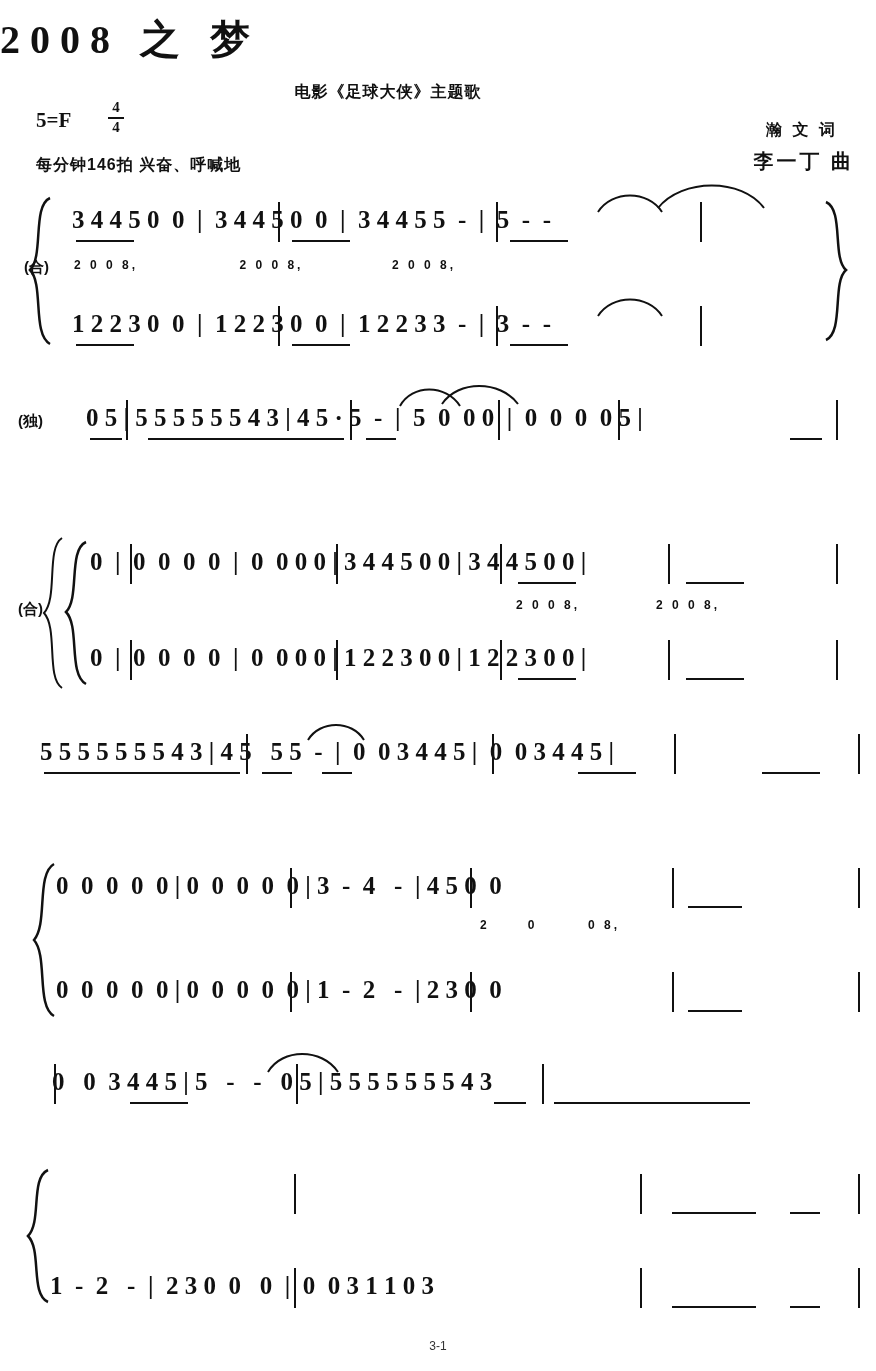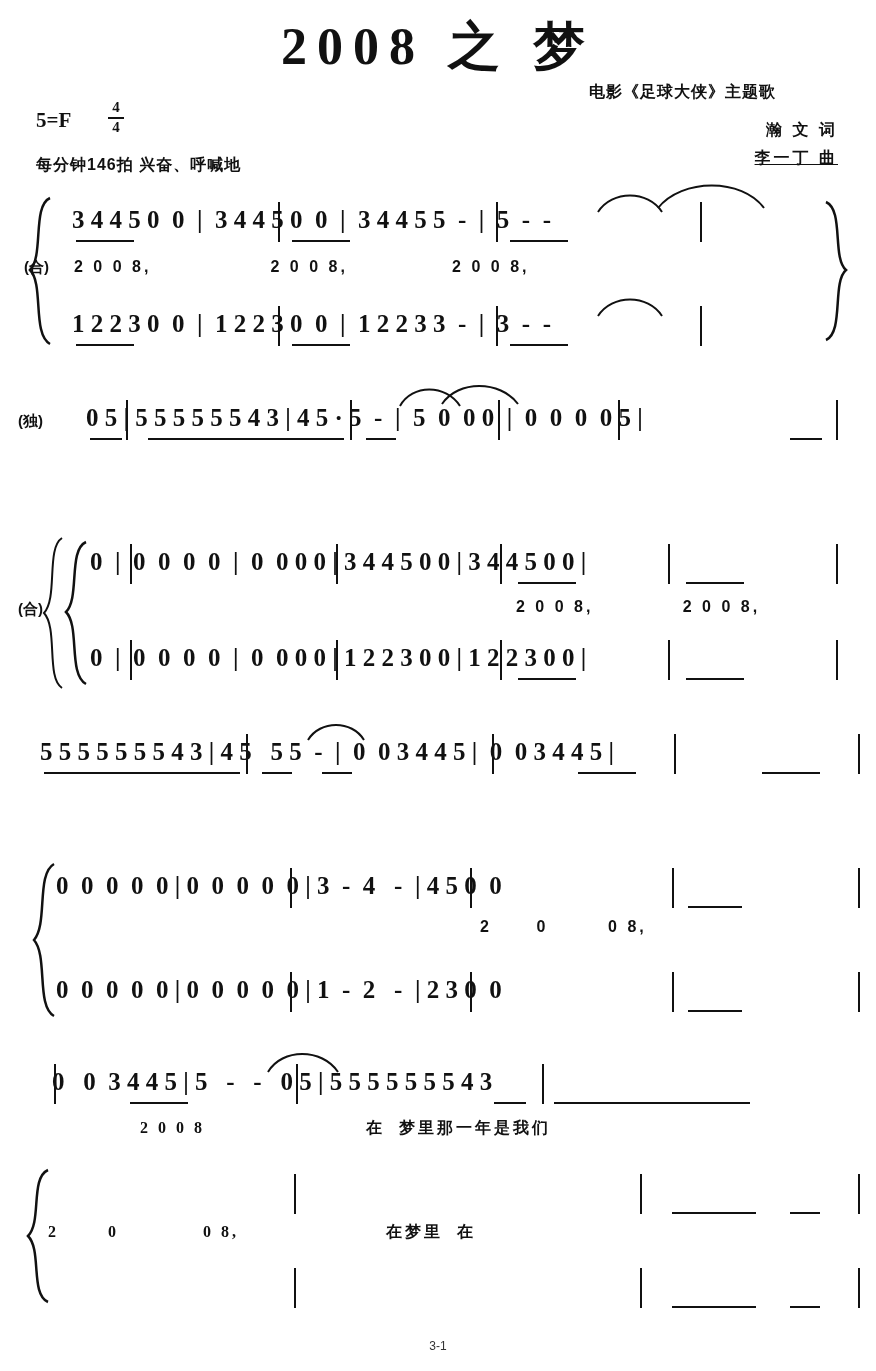--- a/index.html
+++ b/index.html
@@ -9,29 +9,28 @@
     font-family:"Liberation Serif", serif;
     color:#111;
     position:relative;
     overflow:hidden;
   }
   .sheet{position:relative;width:876px;height:1371px;}
 
   
   .title{
     position:absolute;top:12px;left:0;width:876px;
-    text-align:center;
-    font-size:52px;
+    font-size:40px;
     letter-spacing:10px;
     font-family:"Liberation Serif", serif;
     font-weight:700;
   }
   .subtitle{
     position:absolute;top:82px;left:0;width:776px;
-    text-align:right;
+    text-align:center;
     font-size:16px;
     font-family:Liberation Sans, sans-serif;
     font-weight:700;
     letter-spacing:1px;
   }
   .keysig{
     position:absolute;top:108px;left:36px;
     font-size:21px;font-weight:700;
     font-family:"Liberation Serif", serif;
   }
@@ -49,41 +48,40 @@
     letter-spacing:1px;
   }
   .credit1{
     position:absolute;top:120px;right:38px;
     font-size:16px;font-weight:700;
     font-family:"Liberation Sans", sans-serif;
     letter-spacing:3px;
     margin-left:24px;
   }
   .credit2{
-    position:absolute;top:148px;right:38px;
-    font-size:16px;font-weight:700;
+    position:absolute;top:148px;right:22px;
+    font-size:20px;font-weight:700;
     font-family:"Liberation Sans", sans-serif;
     letter-spacing:3px;
-    text-decoration:underline;
   }
 
   
   .notes{
     position:absolute;
     font-family:"Liberation Serif", serif;
     font-weight:700;
     font-size:25px;
     white-space:pre;
     letter-spacing:0px;
   }
   .lyric{
     position:absolute;
     font-family:"Liberation Sans", sans-serif;
     font-weight:700;
-    font-size:16px;
+    font-size:12px;
     white-space:pre;
     letter-spacing:1px;
     text-align:center;
   }
   .lyric-serif{
     position:absolute;
     font-family:"Liberation Serif", serif;
     font-weight:700;
     font-size:16px;
     white-space:pre;
@@ -250,30 +248,29 @@
   <div class="bl" style="left:672px;top:972px;height:40px;"></div>
   <div class="bl" style="left:858px;top:972px;height:40px;"></div>
 
   <div class="notes" style="left:52px;top:1068px;">0   0  3 4 4 5 | 5   -   -   0 5 | 5 5 5 5 5 5 5 4 3</div>
   <div class="beam" style="left:130px;top:1102px;width:58px;"></div>
   <div class="beam" style="left:494px;top:1102px;width:32px;"></div>
   <div class="beam" style="left:554px;top:1102px;width:196px;"></div>
   <svg class="tie" style="left:266px;top:1046px;" width="74" height="28" viewBox="0 0 74 28">
     <path d="M2 26 C16 2, 56 2, 72 26" fill="none" stroke="#111" stroke-width="2"></path>
   </svg>
-  <div class="lyric-serif" style="left:140px;top:1118px;letter-spacing:3px;">2 0 0 8                       在  梦里那一年是我们</div>
 
   <div class="bl" style="left:296px;top:1064px;height:40px;"></div>
   <div class="bl" style="left:542px;top:1064px;height:40px;"></div>
   <div class="bl" style="left:54px;top:1064px;height:40px;"></div>
 
   <svg class="brace" style="left:22px;top:1168px;" width="30" height="136" viewBox="0 0 30 136">
     <path d="M26 2 C8 10, 20 54, 6 68 C20 82, 8 126, 26 134" fill="none" stroke="#111" stroke-width="2.5"></path>
   </svg>
-  <div class="lyric-serif" style="left:48px;top:1222px;letter-spacing:3px;">2       0            0 8,                     在梦里  在</div>
+  <div class="notes" style="left:50px;top:1272px;">1  -  2   -  |  2 3 0  0   0  |  0  0 3 1 1 0 3</div>
   <div class="beam" style="left:672px;top:1212px;width:84px;"></div>
   <div class="beam" style="left:790px;top:1212px;width:30px;"></div>
   <div class="beam" style="left:672px;top:1306px;width:84px;"></div>
   <div class="beam" style="left:790px;top:1306px;width:30px;"></div>
 
   <div class="bl" style="left:294px;top:1174px;height:40px;"></div>
   <div class="bl" style="left:640px;top:1174px;height:40px;"></div>
   <div class="bl" style="left:858px;top:1174px;height:40px;"></div>
   <div class="bl" style="left:294px;top:1268px;height:40px;"></div>
   <div class="bl" style="left:640px;top:1268px;height:40px;"></div>

